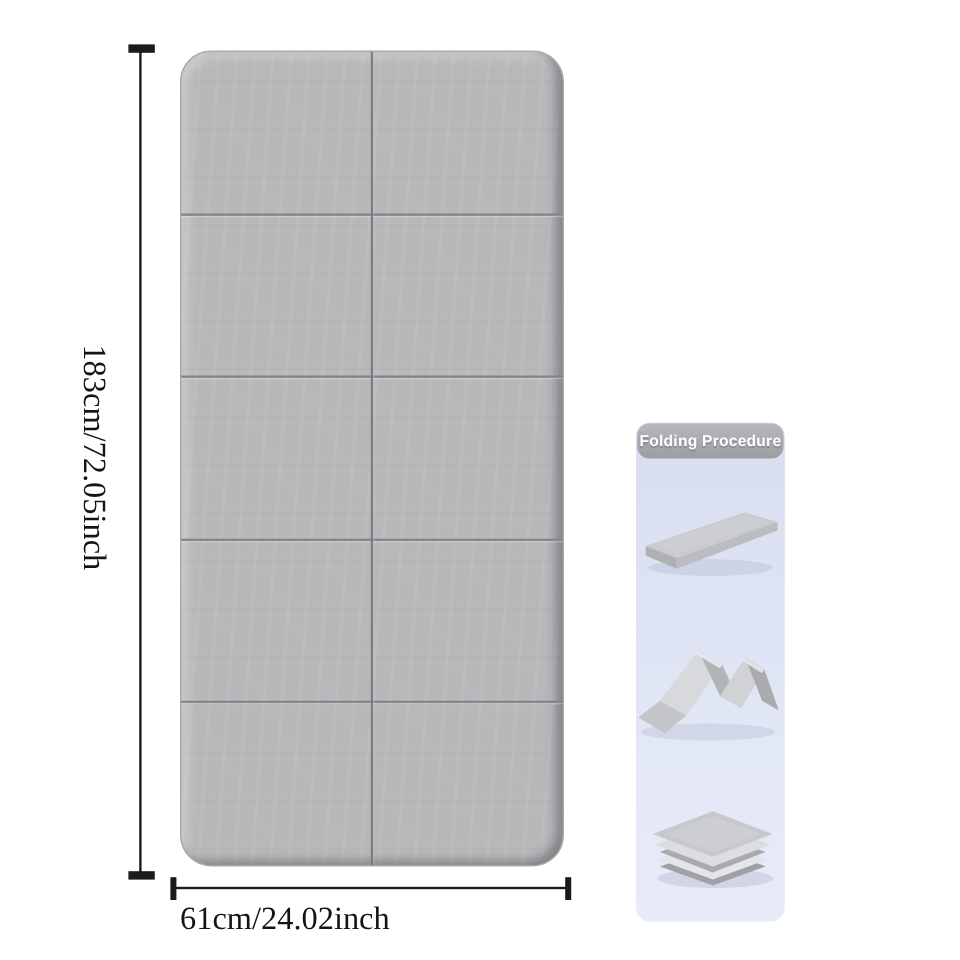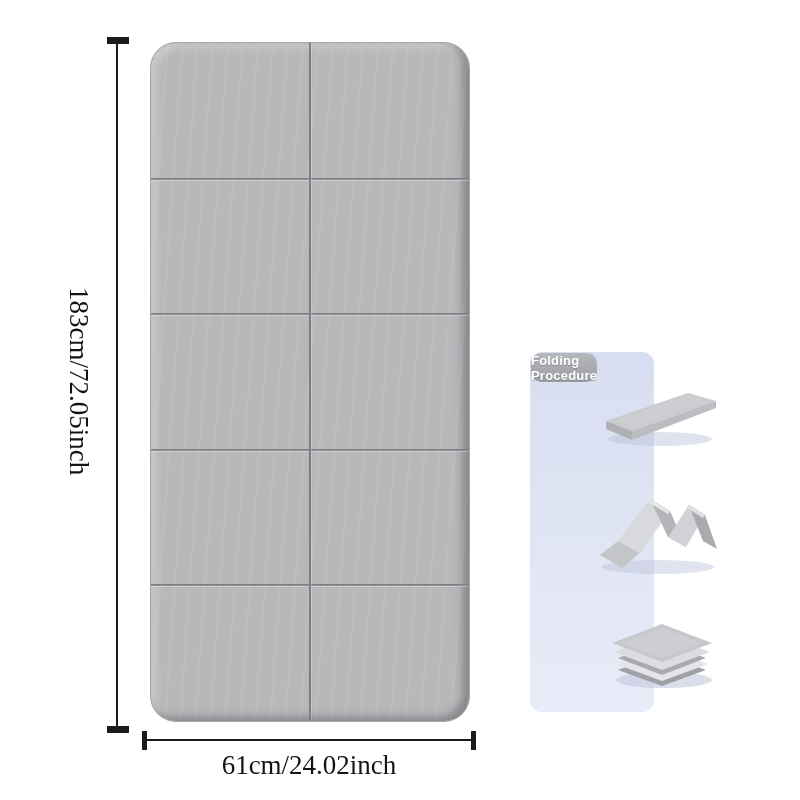--- a/index.html
+++ b/index.html
@@ -47,29 +47,29 @@
     font-family:"Liberation Serif",serif;font-size:27px;line-height:1.1;
     white-space:nowrap;
   }
   .dim-label-height{
     left:59px;top:42px;height:678px;width:38px;
     writing-mode:vertical-rl;text-orientation:mixed;
     display:flex;align-items:center;justify-content:center;
     text-align:center;
   }
   .dim-label-width{
-    left:150px;top:751px;width:318px;text-align:center;
+    left:150px;top:751px;width:318px;
   }
 
   
   .fold-panel{
-    position:absolute;left:530px;top:352px;width:124px;height:360px;
+    position:absolute;left:530px;top:352px;width:124px;height:416px;
     border-radius:12px;
     background:linear-gradient(180deg,var(--panel-top,#d8def1) 0%,var(--panel-bottom,#e8ecf8) 100%);
-    display:flex;flex-direction:row;
+    display:flex;flex-direction:column;
   }
   .fold-banner{
     margin:1px 1px 0 1px;height:29px;border-radius:10px;
     background:linear-gradient(180deg,#b6b8bc,var(--banner-color,#9c9ea2));
     color:var(--title-color,#fff);
     font-weight:bold;font-size:13px;letter-spacing:.2px;
     display:flex;align-items:center;justify-content:center;
     text-shadow:0 1px 1px rgba(110,112,116,.55);
   }
   .fold-steps{

